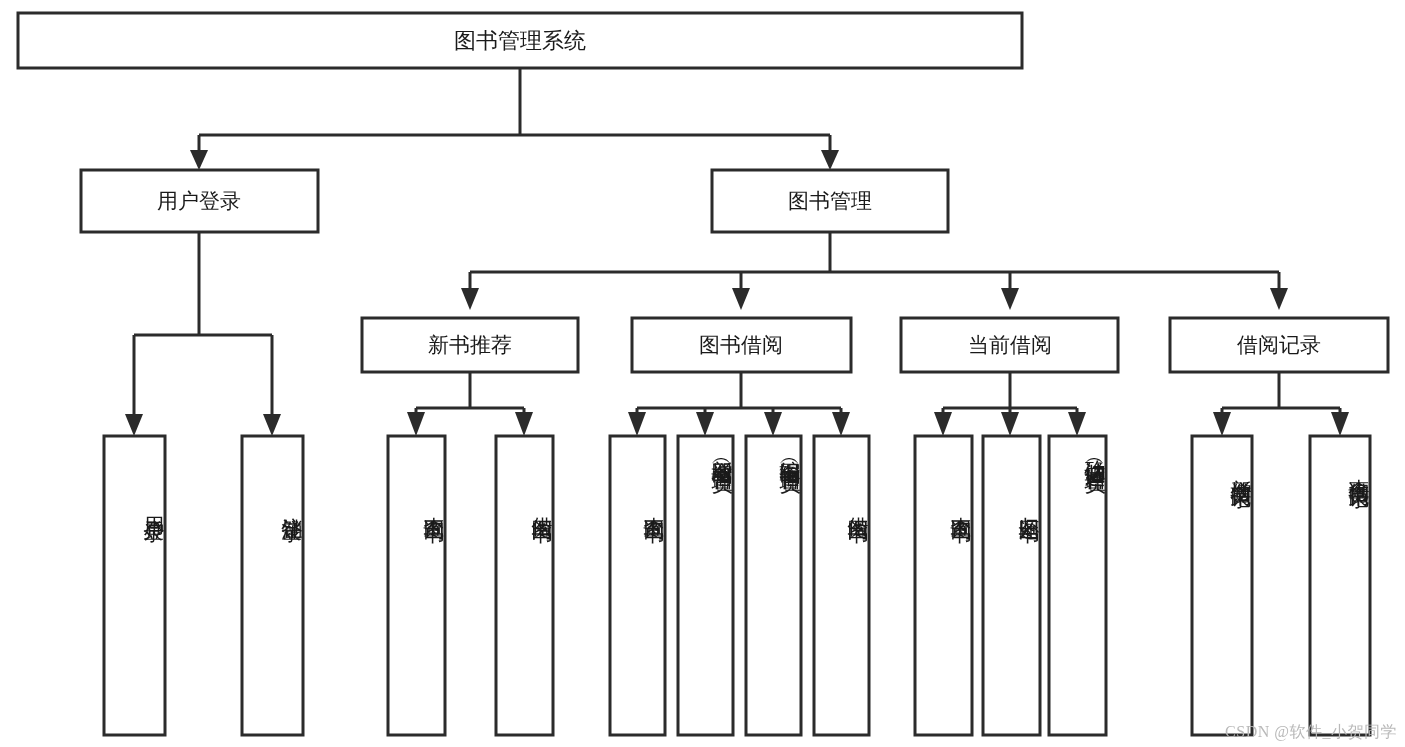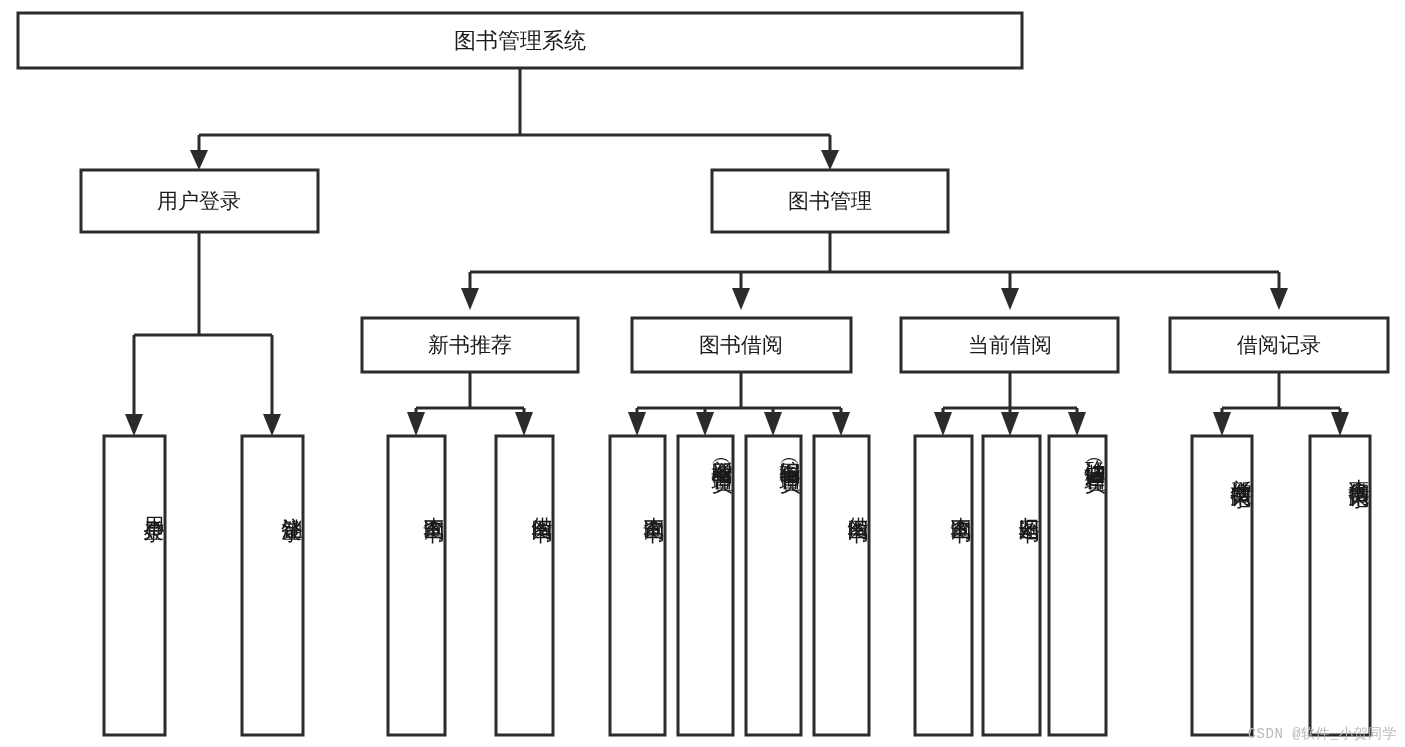--- a/index.html
+++ b/index.html
@@ -61,22 +61,22 @@
     line-height: 1.02;
     letter-spacing: 2px;
     color: #1a1a1a;
     text-align: center;
     pointer-events: none;
   }
   #watermark {
     position: absolute;
     right: 8px;
     bottom: 4px;
-    font-family: Liberation Mono, monospace;
-    font-size: 14px;
+    font-family: Liberation Serif, serif;
+    font-size: 16px;
     color: #b9b9b9;
     letter-spacing: 0.5px;
     white-space: nowrap;
   }
 </style>
 </head>
 <body>
 
 <div id="diagram-root">
 

